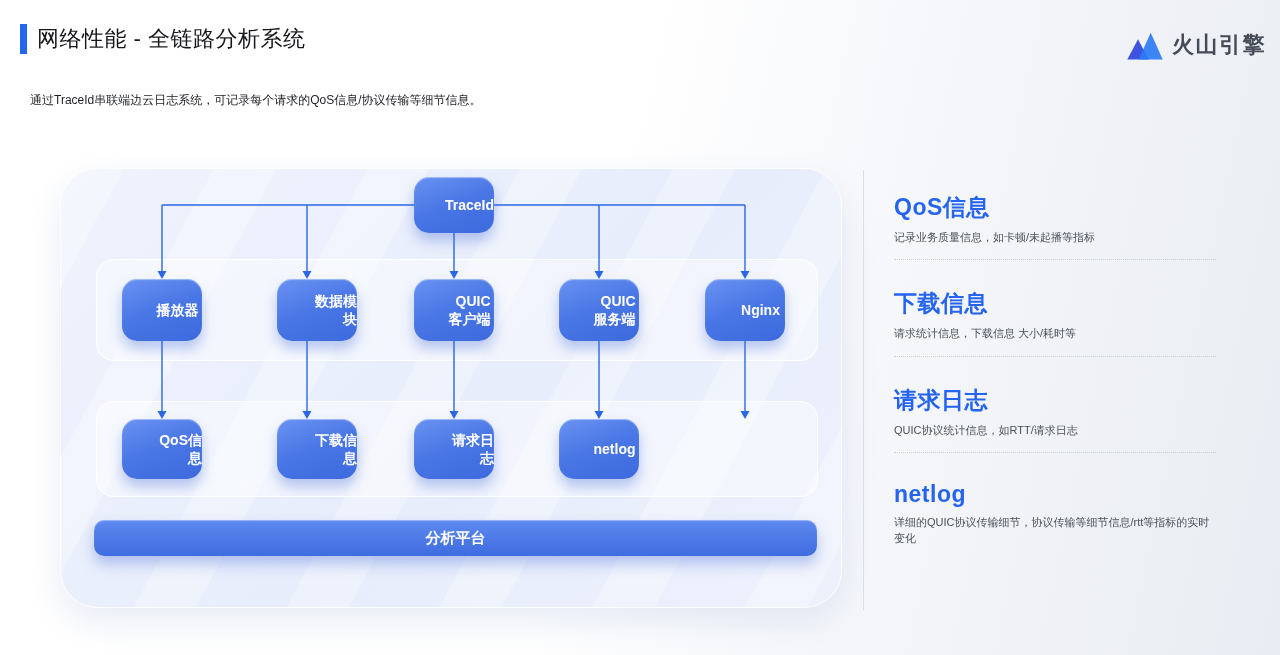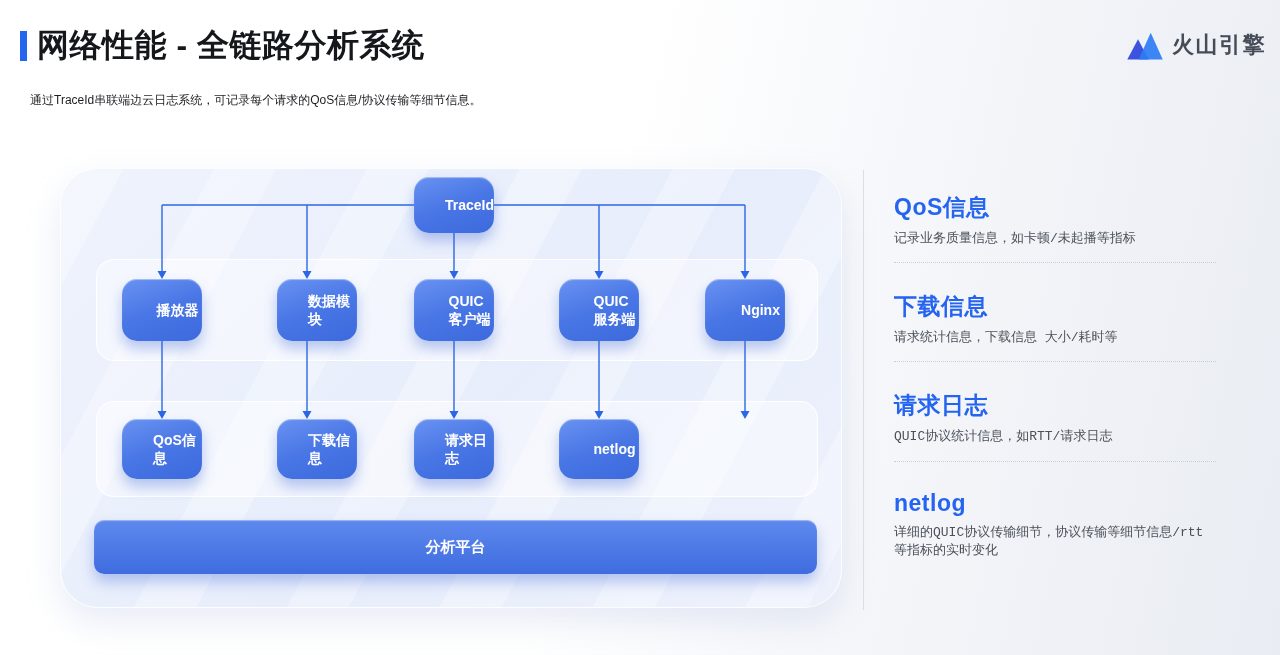--- a/index.html
+++ b/index.html
@@ -6,21 +6,21 @@
   html,body { width:1280px; height:655px; }
   body { font-family:"Liberation Sans", sans-serif; }
   .slide {
     position:relative; width:1280px; height:655px; overflow:hidden;
     background:linear-gradient(102deg, #ffffff 0%, #ffffff 46%, #f3f5f9 72%, #e9ecf2 100%);
   }
 
   
   .title-wrap { position:absolute; left:20px; top:24px; display:flex; align-items:center; }
   .title-bar { width:7px; height:30px; background:#2566ee; margin-right:10px; }
-  .page-title { font-size:32px; font-weight:700; color:#15171a; letter-spacing:0.5px; }
+  .page-title { font-size:22px; font-weight:400; color:#15171a; letter-spacing:0.5px; }
   .logo { position:absolute; left:1126px; top:30px; display:flex; align-items:center; }
   .logo svg { display:block; margin-right:8px; }
   .logo-text { font-size:22px; font-weight:700; color:#454c57; letter-spacing:1.5px; }
 
   .intro { position:absolute; left:30px; top:92px; font-size:12px; color:#1c1e22; }
 
   
   .diagram-panel {
     position:absolute; left:60px; top:168px; width:782px; height:440px;
     border-radius:38px;
@@ -36,48 +36,48 @@
     position:absolute; left:35px; width:722px; border-radius:18px;
     background:rgba(255,255,255,0.42); border:1px solid rgba(255,255,255,0.95);
   }
   .group.g1 { top:90px; height:102px; }
   .group.g2 { top:232px; height:96px; }
 
   .connectors { position:absolute; left:0; top:0; z-index:1; }
 
   .node {
     position:absolute; z-index:2; width:80px; display:flex; align-items:center; justify-content:center;
-    border-radius:15px; color:#fff; font-weight:bold; font-size:14px; text-align:left;
+    border-radius:15px; color:#fff; font-weight:bold; font-size:14px; text-align:right;
     line-height:1.3; white-space:pre-line;
     background:linear-gradient(160deg, #6992f1 0%, #4a77e6 48%, #3c69dc 100%);
     box-shadow:0 8px 13px rgba(62,104,216,0.35), inset 0 1px 1px rgba(255,255,255,0.45);
     padding-left:31px;
   }
   .node.root { left:353px; top:8px; height:56px; }
   .node.r1 { top:110px; height:62px; }
   .node.r2 { top:250px; height:60px; }
   .p1 { left:61px; } .p2 { left:216px; } .p3 { left:353px; } .p4 { left:498px; } .p5 { left:644px; }
 
   .platform {
-    position:absolute; z-index:2; left:33px; top:351px; width:723px; height:54px;
+    position:absolute; z-index:2; left:33px; top:351px; width:723px; height:36px;
     border-radius:10px; display:flex; align-items:center; justify-content:center;
     color:#fff; font-weight:bold; font-size:15px;
     background:linear-gradient(180deg, #5e89ee 0%, #3f6cdf 100%);
     box-shadow:0 8px 14px rgba(62,104,216,0.35), inset 0 1px 1px rgba(255,255,255,0.4);
   }
 
   
   .sidebar {
     position:absolute; left:863px; top:170px; height:440px; width:400px;
     border-left:1px solid #dbdee5; padding:22px 0 0 30px;
   }
   .sidebar-section { width:322px; padding-bottom:14px; margin-bottom:28px; border-bottom:1px dotted #c8cedb; }
   .sidebar-section:last-child { border-bottom:none; margin-bottom:0; }
   .sec-title { font-size:23px; font-weight:bold; color:#2464f0; margin-bottom:7px; letter-spacing:0.5px; }
-  .sec-desc { font-size:13px; color:#4b5058; line-height:1.4;font-family:Liberation Mono, monospace; }
+  .sec-desc { font-size:11px; color:#4b5058; line-height:1.4; }
 </style>
 </head>
 <body>
 
 <div class="slide">
 
   <div class="title-wrap">
     <div class="title-bar"></div>
     <div class="page-title">网络性能 - 全链路分析系统</div>
   </div>

